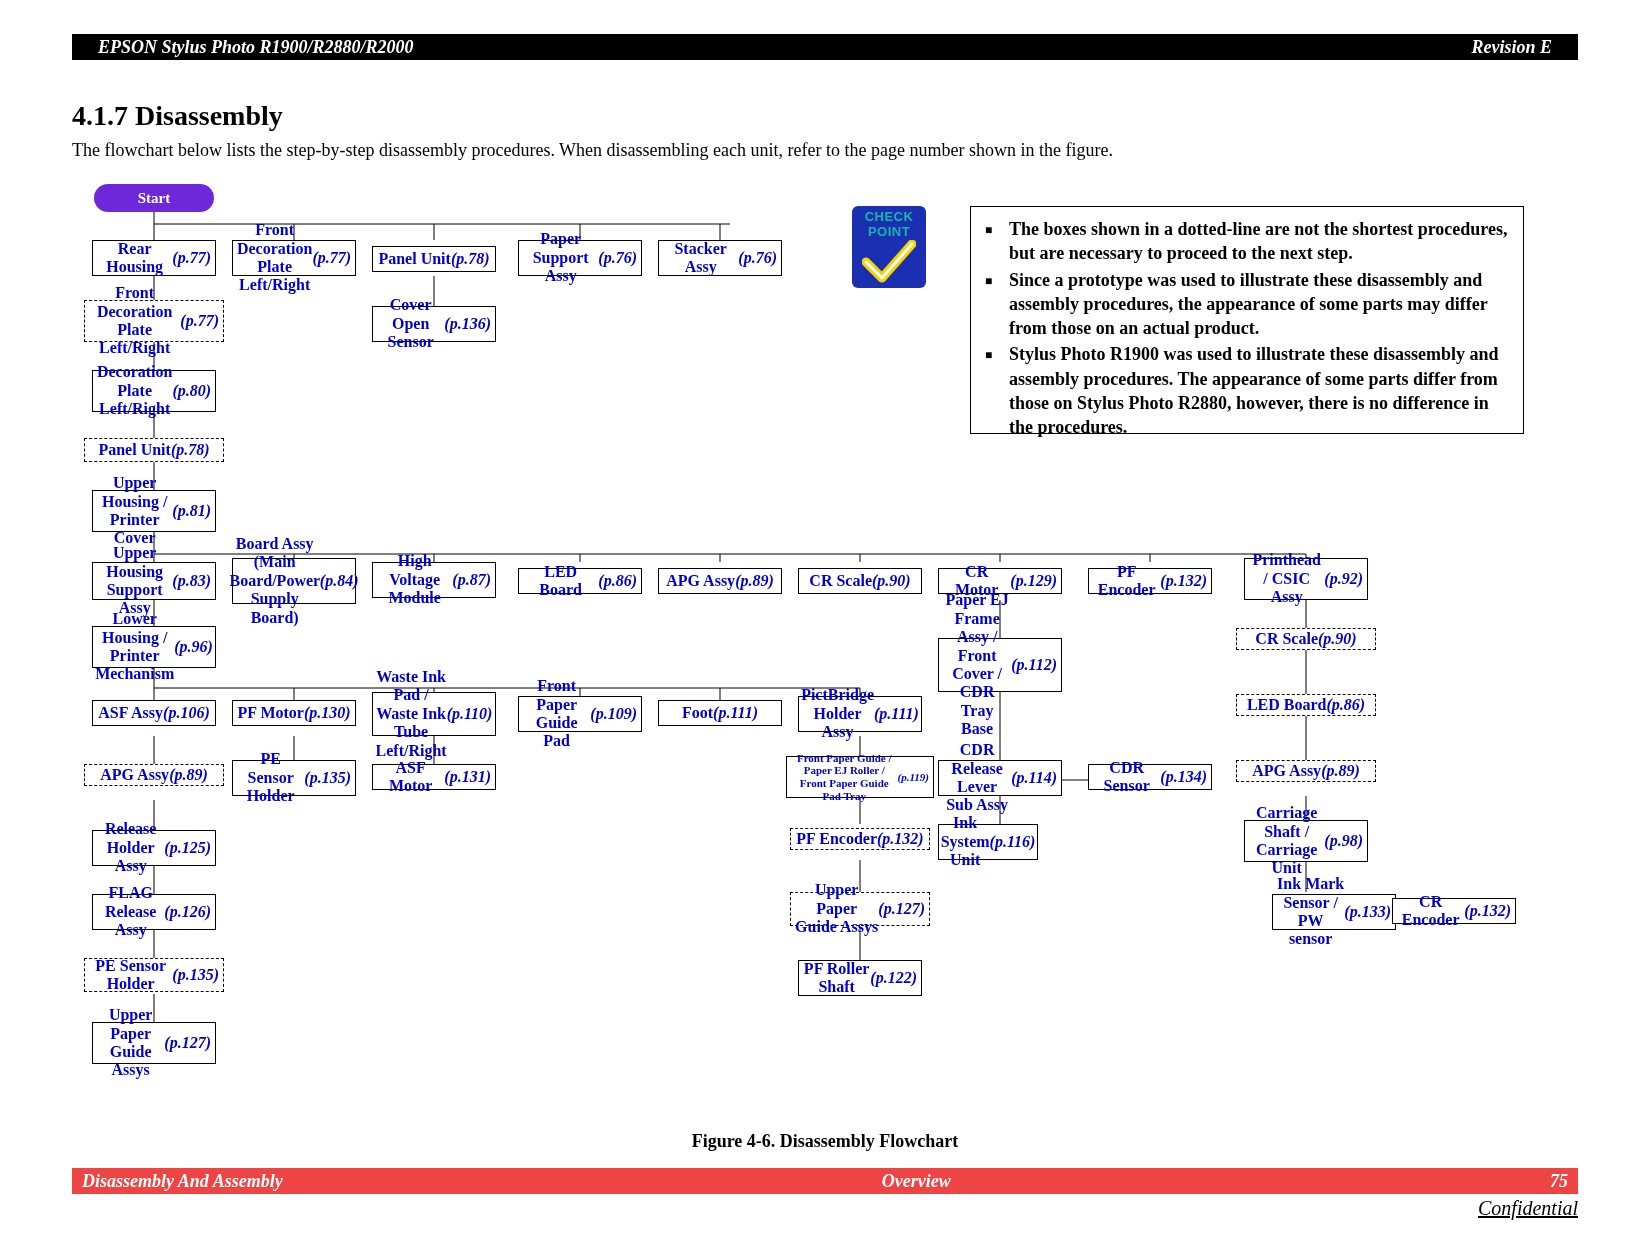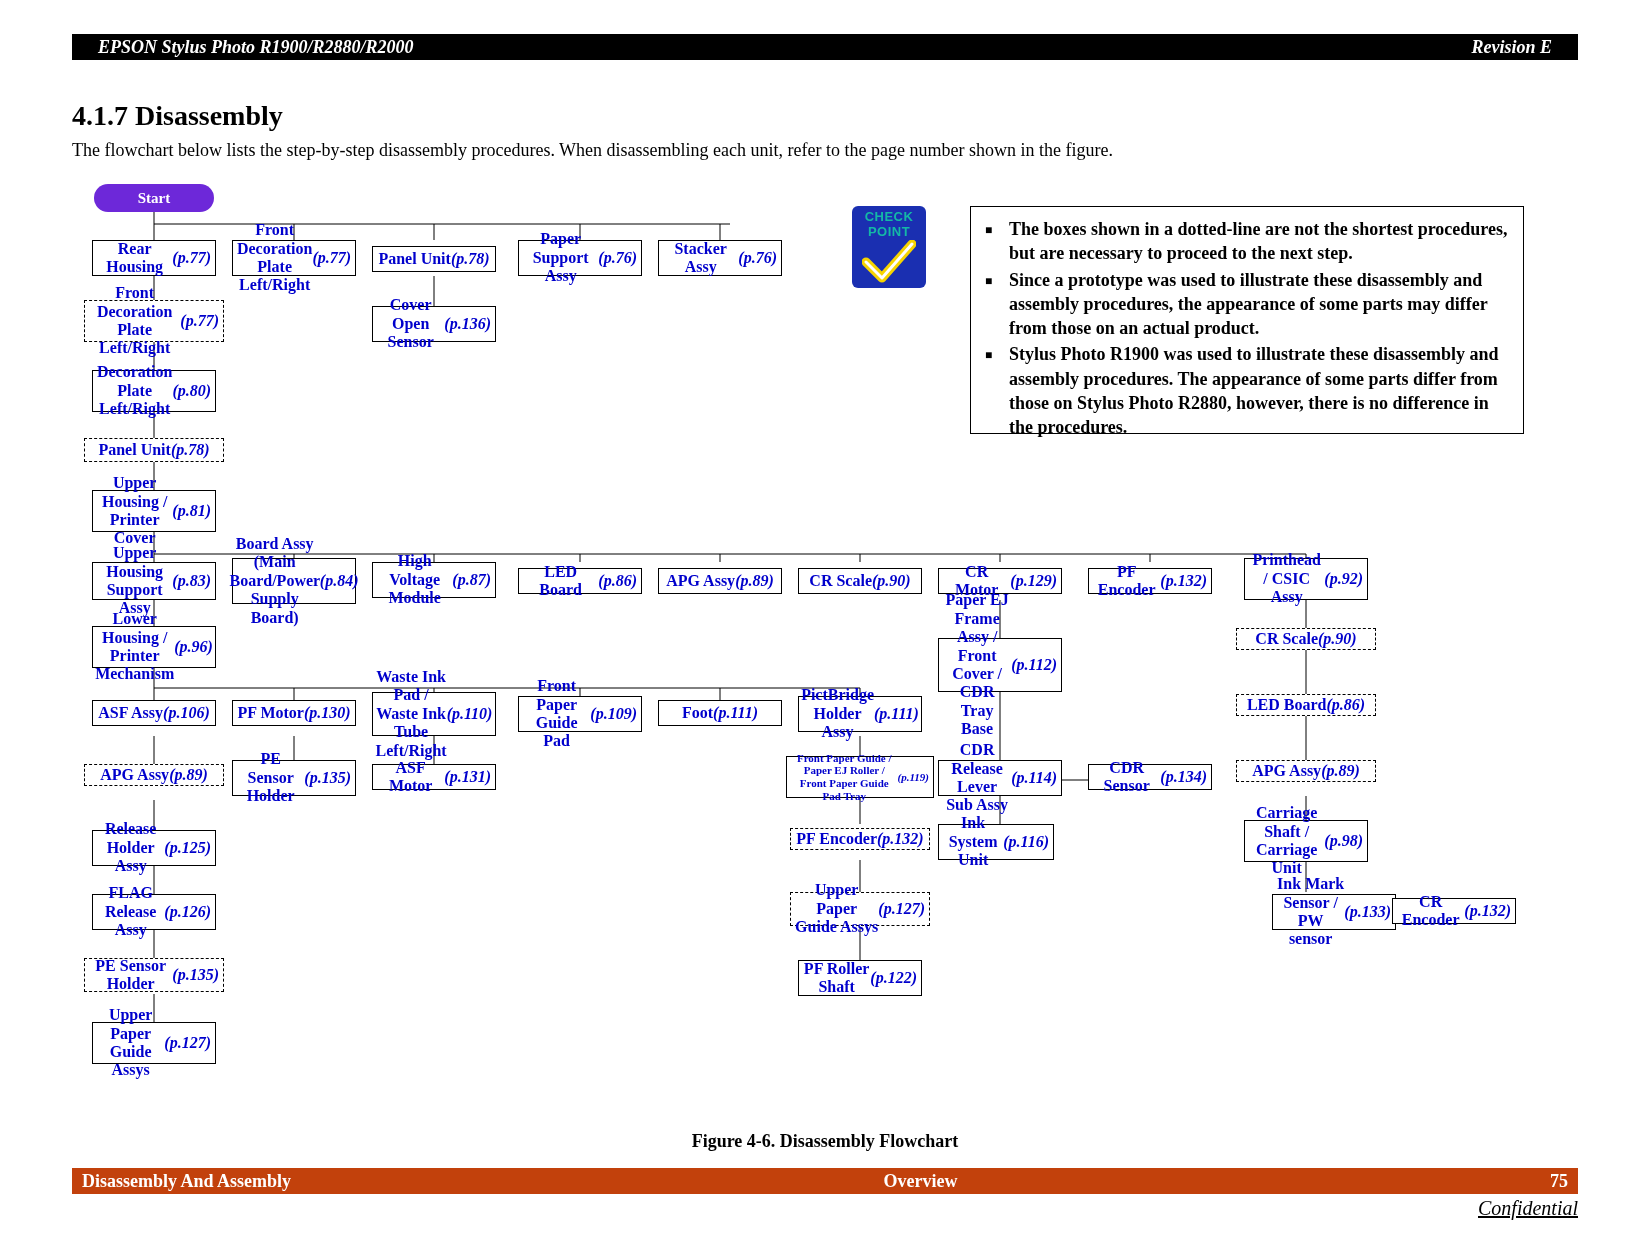--- a/index.html
+++ b/index.html
@@ -1,21 +1,21 @@
 <!DOCTYPE html>
 <html><head>
 <meta charset="utf-8">
 <style>
   @page { size: 1650px 1240px; margin: 0; }
   html, body { margin: 0; padding: 0; width: 1650px; height: 1240px; font-family: "Times New Roman", serif; background: #fff; }
   .page { position: relative; width: 1650px; height: 1240px; }
   .hdr-bar { position: absolute; left: 72px; right: 72px; top: 34px; height: 26px; background: #000; color: #fff; display: flex; align-items: center; justify-content: space-between; padding: 0 26px; font-style: italic; font-weight: bold; font-size: 18px; }
   .section-title { position: absolute; left: 72px; top: 100px; font-size: 28px; font-weight: bold; font-family: "Times New Roman", serif; }
   .intro { position: absolute; left: 72px; top: 140px; font-size: 18px; }
-  .ftr-bar { position: absolute; left: 72px; right: 72px; bottom: 46px; height: 26px; background: #c2410c; color: #fff; display: flex; align-items: center; justify-content: space-between; padding: 0 10px; font-weight: bold; font-size: 18px; }
+  .ftr-bar { position: absolute; left: 72px; right: 72px; bottom: 46px; height: 26px; background: #ef4444; color: #fff; display: flex; align-items: center; justify-content: space-between; padding: 0 10px; font-style: italic; font-weight: bold; font-size: 18px; }
   .conf { position: absolute; right: 72px; bottom: 20px; font-style: italic; font-size: 20px; text-decoration: underline; }
   .caption { position: absolute; left: 0; right: 0; bottom: 88px; text-align: center; font-weight: bold; font-size: 18px; }
   
   .box { position: absolute; border: 1px solid #000; background: #fff; color: #0000cc; font-weight: bold; font-size: 16px; display: flex; align-items: center; justify-content: center; text-align: center; padding: 2px 4px; box-sizing: border-box; line-height: 1.15; }
   .box.dashed { border-style: dashed; }
   .box .pg { font-style: italic; }
   .start { position: absolute; background: #6d28d9; color: #fff; font-weight: bold; font-size: 15px; border-radius: 14px; display: flex; align-items: center; justify-content: center; width: 120px; height: 28px; }
   svg.wires { position: absolute; left: 0; top: 0; pointer-events: none; }
   
   .checkpt { position: absolute; width: 74px; height: 82px; background: #1a2fb1; border-radius: 6px; color: #14b8a6; padding-top: 3px; box-sizing: border-box; }
@@ -165,21 +165,21 @@
   <div class="box dashed" style="left:84px;   top:764px; width:140px; height:22px;">APG Assy <span class="pg">(p.89)</span></div>
   <div class="box" style="left:232px;  top:760px; width:124px; height:36px;">PE Sensor Holder <span class="pg">(p.135)</span></div>
   <div class="box" style="left:372px;  top:764px; width:124px; height:26px;">ASF Motor <span class="pg">(p.131)</span></div>
   <div class="box" style="left:786px;  top:756px; width:148px; height:42px; font-size:11px;">Front Paper Guide / Paper EJ Roller / Front Paper Guide Pad Tray <span class="pg">(p.119)</span></div>
   <div class="box" style="left:938px;  top:760px; width:124px; height:36px;">CDR Release Lever Sub Assy <span class="pg">(p.114)</span></div>
   <div class="box" style="left:1088px; top:764px; width:124px; height:26px;">CDR Sensor <span class="pg">(p.134)</span></div>
   <div class="box dashed" style="left:1236px; top:760px; width:140px; height:22px;">APG Assy <span class="pg">(p.89)</span></div>
 
   <div class="box" style="left:92px;   top:830px; width:124px; height:36px;">Release Holder Assy <span class="pg">(p.125)</span></div>
   <div class="box dashed" style="left:790px;  top:828px; width:140px; height:22px;">PF Encoder <span class="pg">(p.132)</span></div>
-  <div class="box" style="left:938px;  top:824px; width:116px; height:36px;">Ink System Unit <span class="pg">(p.116)</span></div>
+  <div class="box" style="left:938px;  top:824px; width:100px; height:36px;">Ink System Unit <span class="pg">(p.116)</span></div>
   <div class="box" style="left:1244px; top:820px; width:124px; height:42px;">Carriage Shaft / Carriage Unit <span class="pg">(p.98)</span></div>
 
   <div class="box" style="left:92px;   top:894px; width:124px; height:36px;">FLAG Release Assy <span class="pg">(p.126)</span></div>
   <div class="box dashed" style="left:790px;  top:892px; width:140px; height:34px;">Upper Paper Guide Assys <span class="pg">(p.127)</span></div>
   <div class="box" style="left:1244px; top:894px; width:124px; height:36px;margin-left:28px;">Ink Mark Sensor / PW sensor <span class="pg">(p.133)</span></div>
   <div class="box" style="left:1392px; top:898px; width:124px; height:26px;">CR Encoder <span class="pg">(p.132)</span></div>
 
   <div class="box dashed" style="left:84px;   top:958px; width:140px; height:34px;">PE Sensor Holder <span class="pg">(p.135)</span></div>
   <div class="box" style="left:798px;  top:960px; width:124px; height:36px;">PF Roller Shaft <span class="pg">(p.122)</span></div>
 

